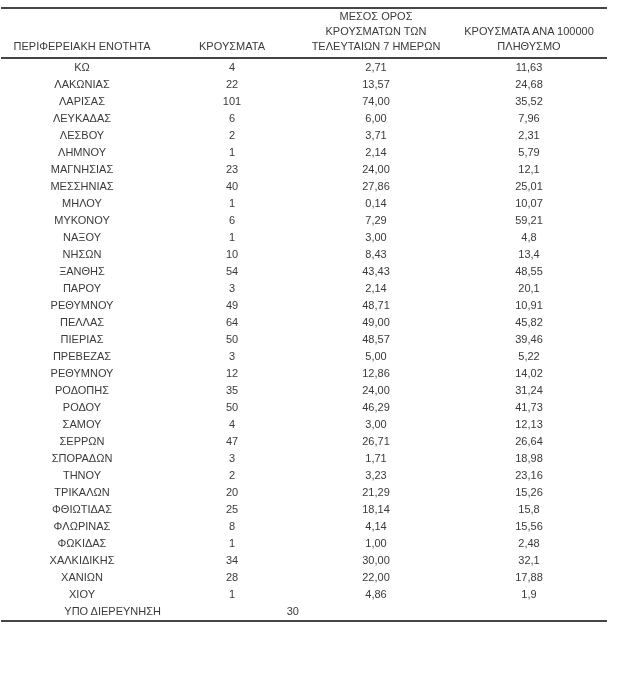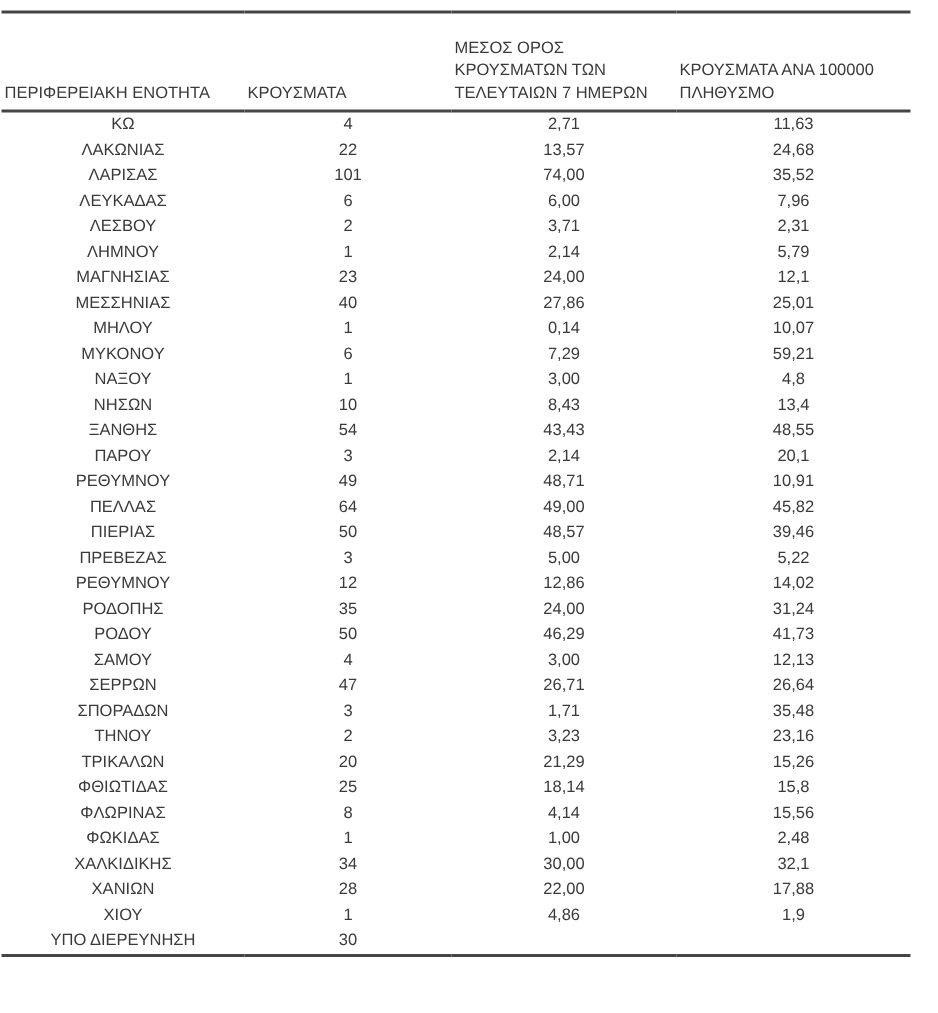--- a/index.html
+++ b/index.html
@@ -22,38 +22,39 @@
     border-top: 2px solid #454545;
   }
   .report-table col.c1 { width: 162px; }
   .report-table col.c2 { width: 138px; }
   .report-table col.c3 { width: 150px; }
   .report-table col.c4 { width: 156px; }
   .report-table th {
     font-weight: normal;
     font-size: 11px;
     line-height: 15px;
-    text-align: left;
+    text-align: center;
     vertical-align: bottom;
     white-space: pre-line;
-    padding: 16px 2px 3px 2px;
+    padding: 0 2px 3px 2px;
     border-bottom: 2px solid #454545;
   }
   .report-table td {
     font-size: 11px;
     height: 17px;
     line-height: 17px;
     text-align: center;
     vertical-align: middle;
     padding: 0 2px;
     white-space: nowrap;
     overflow: hidden;
   }
   .report-table tbody tr:last-child td {
     border-bottom: 2px solid #454545;
+    text-align: right;
   }
 </style>
 </head>
 <body>
 
 <table class="report-table">
   <colgroup>
     <col class="c1">
       <col class="c2">
       <col class="c3">
@@ -206,21 +207,21 @@
       <tr>
     <td>ΣΕΡΡΩΝ</td>
     <td>47</td>
     <td>26,71</td>
     <td>26,64</td>
   </tr>
       <tr>
     <td>ΣΠΟΡΑΔΩΝ</td>
     <td>3</td>
     <td>1,71</td>
-    <td>35,48</td>
+    <td>18,98</td>
   </tr>
       <tr>
     <td>ΤΗΝΟΥ</td>
     <td>2</td>
     <td>3,23</td>
     <td>23,16</td>
   </tr>
       <tr>
     <td>ΤΡΙΚΑΛΩΝ</td>
     <td>20</td>

